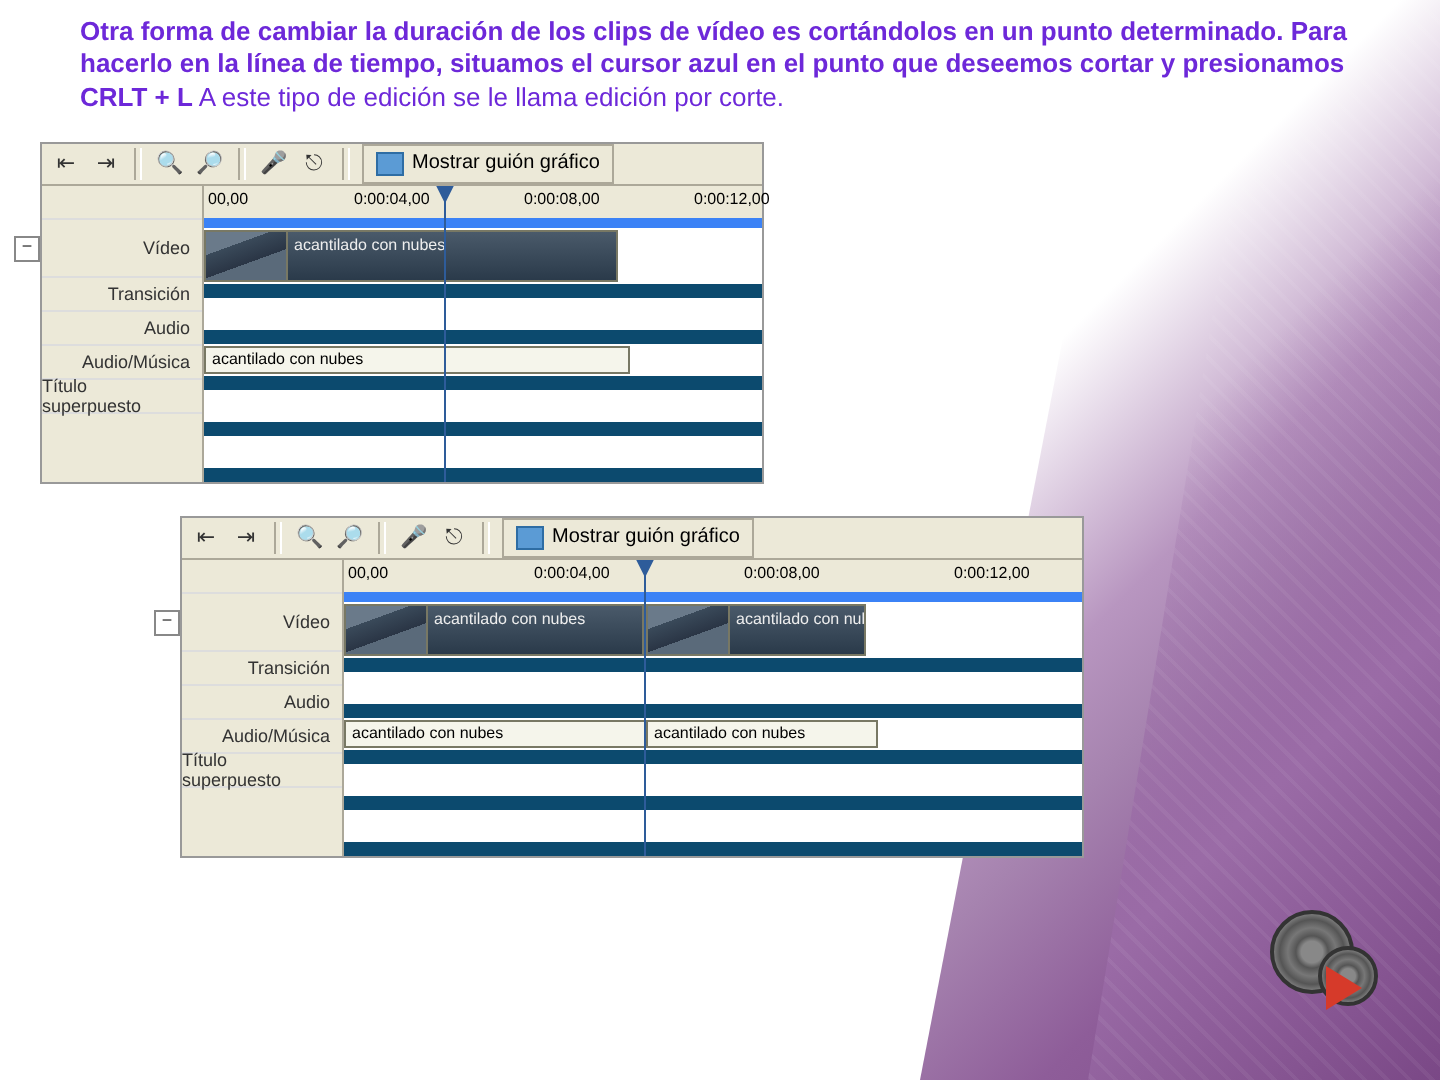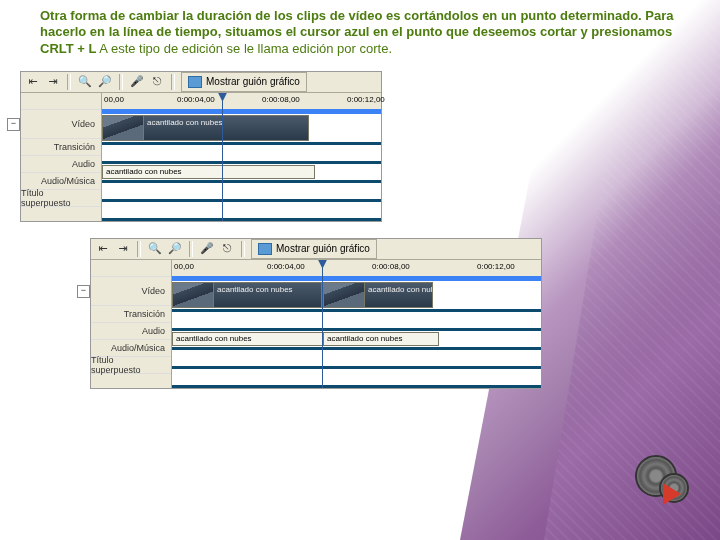--- a/index.html
+++ b/index.html
@@ -1,36 +1,36 @@
 <!DOCTYPE html>
 <html><head>
 <meta charset="utf-8">
 <style>
 body{margin:0;font-family:Verdana,Arial,sans-serif;background:#fff;width:720px;height:540px;position:relative;overflow:hidden}
 .bg-diag{position:absolute;right:0;top:0;width:260px;height:540px;background:linear-gradient(135deg,transparent 0%,transparent 30%,#b896c0 50%,#a683af 60%,#8e5d99 75%,#7a4886 100%);clip-path:polygon(40% 0,100% 0,100% 100%,0 100%)}
 .bg-texture{position:absolute;right:0;bottom:0;width:220px;height:540px;background:repeating-linear-gradient(45deg,rgba(255,255,255,0.05) 0,rgba(255,255,255,0.05) 2px,transparent 2px,transparent 8px),linear-gradient(135deg,transparent 40%,#9a6ba6 70%,#7a4886 100%);clip-path:polygon(60% 0,100% 0,100% 100%,20% 100%)}
 .content{position:absolute;left:0;top:0;right:0;padding:8px 30px 0 20px;z-index:2}
-.para{font-size:13px;line-height:1.25;color:#4d7c0f;margin:0 0 14px 0;padding-left:20px}
+.para{font-size:13px;line-height:1.25;color:#6d28d9;margin:0 0 14px 0;padding-left:20px}
 .para b{font-weight:bold}
 .tl{background:#ece9d8;border:1px solid #999;font-size:9px;color:#000;margin-bottom:16px}
 .tl-toolbar{display:flex;align-items:center;background:#ece9d8;border-bottom:1px solid #aca899;height:20px;padding:0 4px;gap:4px}
 .tb-btn{width:16px;height:16px;display:flex;align-items:center;justify-content:center;font-size:11px;color:#333}
 .tb-sep{width:2px;height:16px;border-left:1px solid #aca899;border-right:1px solid #fff;margin:0 2px}
 .storyboard-btn{display:flex;align-items:center;gap:4px;background:#ece9d8;border:1px solid #aca899;padding:3px 6px;font-size:10px}
 .sb-icon{width:12px;height:10px;background:linear-gradient(#5b9bd5,#5b9bd5);border:1px solid #2e6da4}
 .tl-body{display:flex}
 .tl-labels{width:80px;background:#ece9d8;border-right:1px solid #aca899}
 .tl-track-label{height:28px;display:flex;align-items:center;justify-content:flex-end;padding-right:6px;border-bottom:1px solid #ddd;font-size:9px;color:#333}
 .tl-track-label.thin{height:16px}
 .tl-tracks{flex:1;background:#fff;position:relative}
 .ruler{height:16px;background:#ece9d8;border-bottom:5px solid #3b82f6;position:relative;font-size:8px}
 .ruler span{position:absolute;top:2px}
 .playhead{position:absolute;top:0;width:1px;height:100%;background:#2e5c9a;z-index:3}
 .playhead::before{content:"";position:absolute;top:0;left:-4px;width:9px;height:9px;background:#2e5c9a;clip-path:polygon(0 0,100% 0,50% 100%)}
-.track{height:28px;border-bottom:3px solid #0c4a6e;position:relative}
+.track{height:28px;border-bottom:7px solid #0c4a6e;position:relative}
 .track.thin{height:16px}
 .clip{position:absolute;top:1px;bottom:1px;border:1px solid #787864;background:#f5f5eb;font-size:8px;padding:1px 3px;overflow:hidden;white-space:nowrap}
 .clip.video{background:linear-gradient(#4a5a6a,#2a3a4a);color:#fff;padding:0}
 .clip.video .thumb{width:40px;height:100%;background:linear-gradient(160deg,#6a7a8a 30%,#3a4a5a 30%,#2a3545 60%,#5a6a7a 60%);display:inline-block;border-right:1px solid #787864}
 .clip.video .lbl{position:absolute;left:44px;top:2px;font-size:8px;color:#eee}
 .expand-btn{position:absolute;left:-14px;width:11px;height:11px;border:1px solid #888;background:#fff;font-size:9px;line-height:9px;text-align:center}
 .app-icon{position:absolute;right:30px;bottom:30px;width:55px;height:55px;z-index:5}
 .reel{width:38px;height:38px;border-radius:50%;background:radial-gradient(circle,#888 20%,#555 30%,#777 45%,#555 60%,#888 75%,#444 90%);position:absolute;left:0;top:0;border:2px solid #333}
 .reel2{width:26px;height:26px;left:24px;top:18px}
 .play-tri{position:absolute;left:28px;top:28px;width:0;height:0;border-left:18px solid #d63a2a;border-top:11px solid transparent;border-bottom:11px solid transparent}

